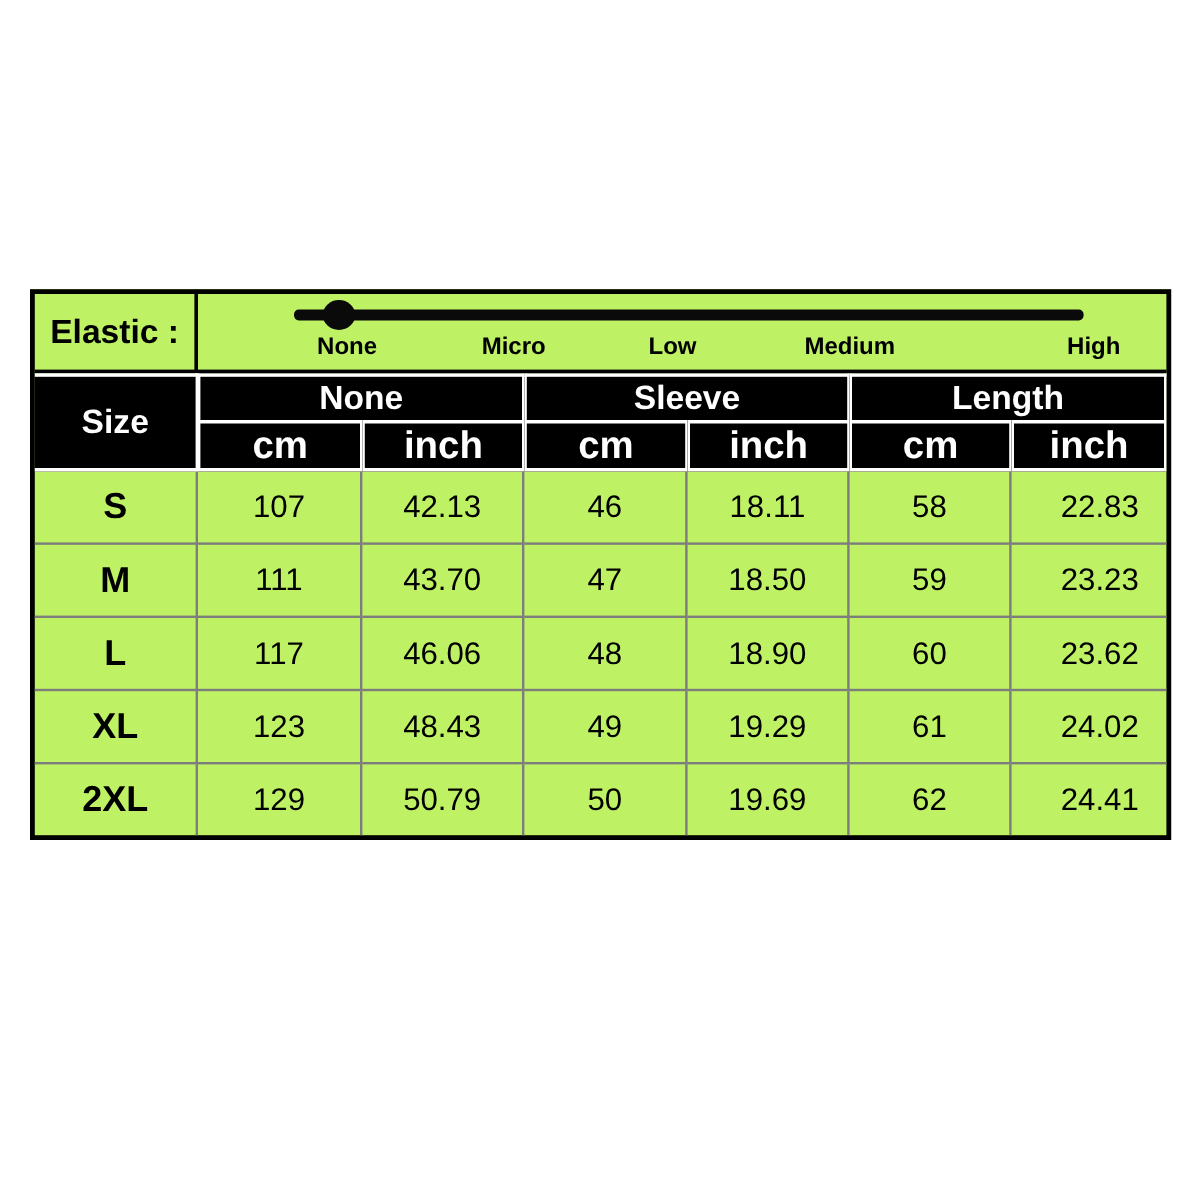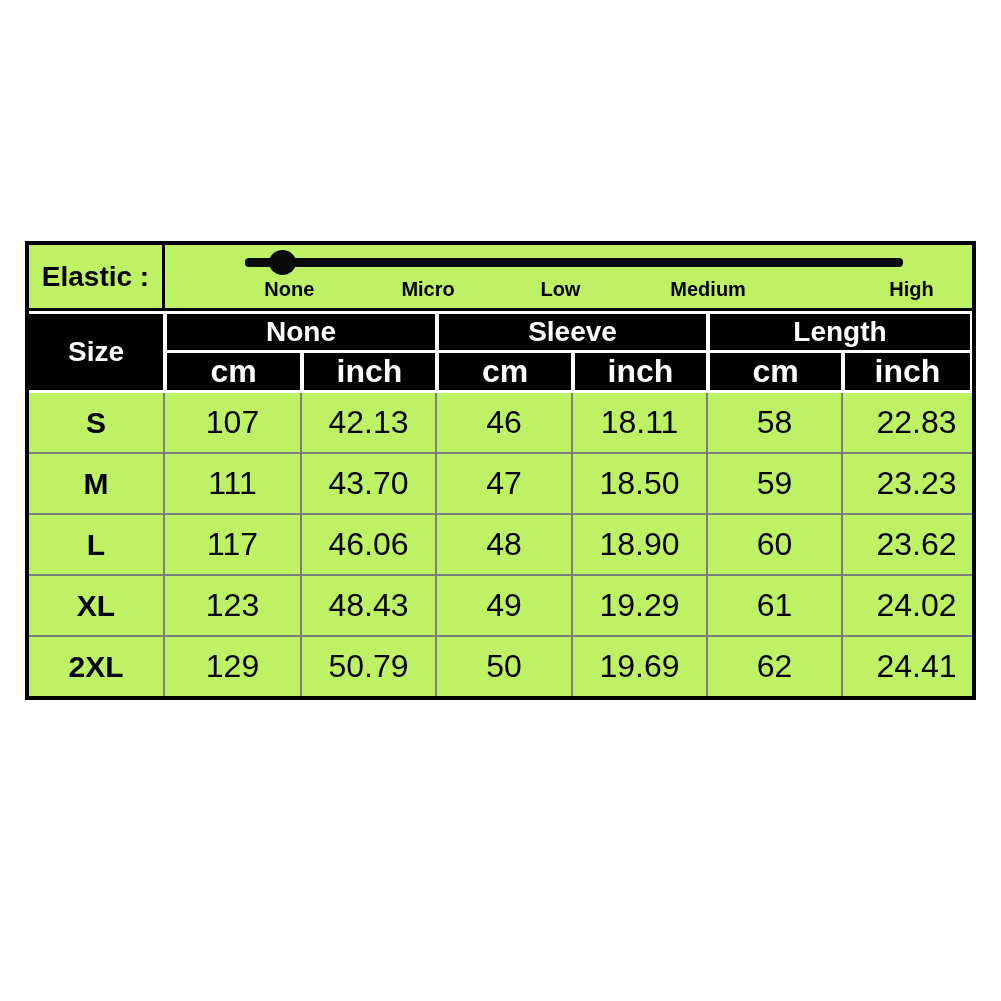--- a/index.html
+++ b/index.html
@@ -38,21 +38,21 @@
   
   th.hdr{
     background:#000;color:#fff;font-weight:bold;
     border-top:3px solid #fff;border-left:2px solid #fff;border-right:2px solid #fff;
   }
   th.size-hdr{height:67px;font-size:30px;border-left:0;border-bottom:3px solid #fff;}
   tr.group-row th{height:36px;font-size:28px;}
   tr.unit-row th{height:31px;font-size:32px;border-bottom:3px solid #fff;}
   
   tr.data-row td{
-    height:59px;font-size:32px;
+    height:59px;font-size:26px;
     border-right:2px solid #7d7d7d;border-bottom:2px solid #7d7d7d;
   }
   tr.data-row td:last-child{border-right:0;padding-left:18px;}
   tr.data-row:last-child td{border-bottom:0;}
   tr.data-row td.size-cell{font-weight:bold;font-size:30px;}
   
   .footnote{margin-top:7px;text-align:right;font-size:25px;padding-right:6px;}
 </style>
 </head>
 <body>

